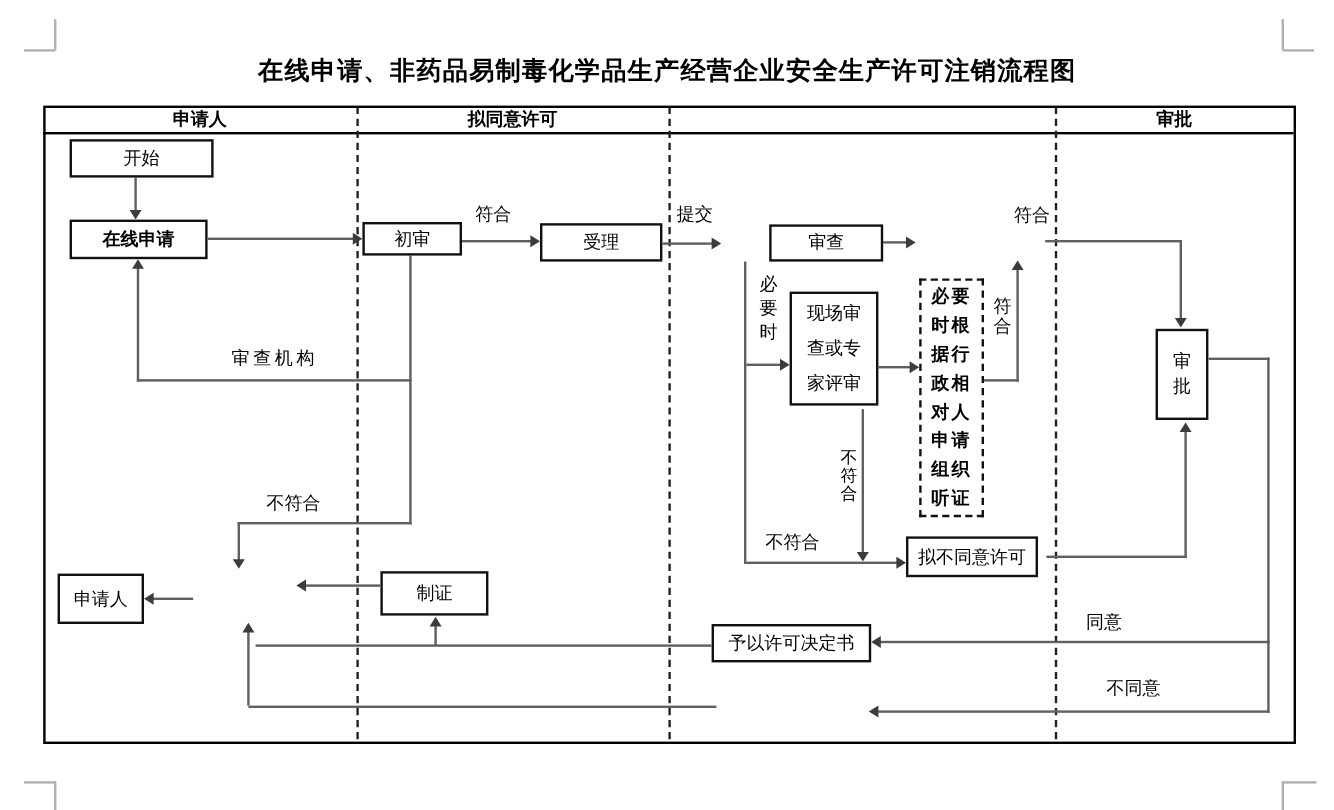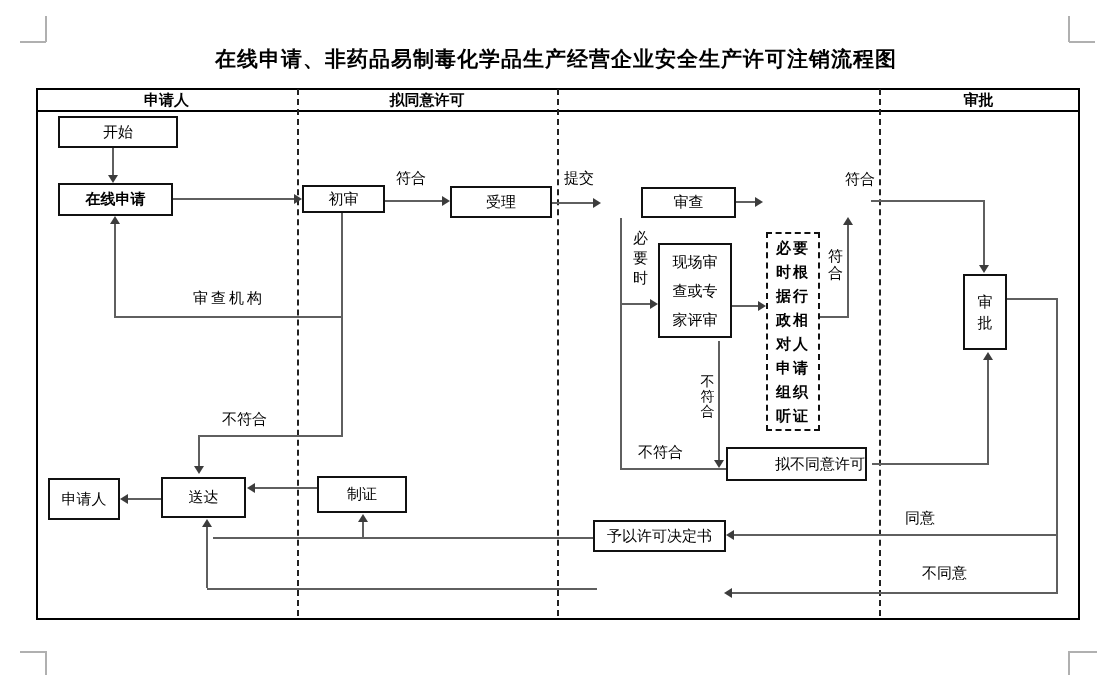--- a/index.html
+++ b/index.html
@@ -146,31 +146,28 @@
     </div>
   <div class="node" style="left:601px;top:187px;width:95px;height:31px;margin-left:40px;">
     <span>审查</span>
     </div>
   <div class="node" style="left:658px;top:243px;width:74px;height:95px;padding:0 11px;line-height:29px;">
     <span style="word-break:break-all;">现场审查或专家评审</span>
     </div>
   <div class="node dashed" style="left:766px;top:232px;width:54px;height:199px;padding:2px 6px;line-height:24px;letter-spacing:2px;">
     <span style="word-break:break-all;">必要时根据行政相对人申请组织听证</span>
     </div>
-  <div class="node" style="left:726px;top:447px;width:141px;height:34px;justify-content:flex-end;">
+  <div class="node" style="left:755px;top:447px;width:110px;height:34px;">
     <span>拟不同意许可</span>
     </div>
   <div class="node" style="left:963px;top:274px;width:44px;height:76px;line-height:21px;">
     <span style="width:16px;word-break:break-all;">审批</span>
     </div>
   <div class="node" style="left:48px;top:478px;width:72px;height:42px;">
     <span>申请人</span>
-    </div>
-  <div class="node" style="left:161px;top:477px;width:85px;height:41px;">
-    <span>送达</span>
     </div>
   <div class="node" style="left:593px;top:520px;width:133px;height:32px;">
     <span>予以许可决定书</span>
     </div>
   <div class="node" style="left:317px;top:476px;width:90px;height:37px;">
     <span>制证</span>
     </div>
 
   <div class="lbl" style="left:396px;top:169px;">符合</div>
   <div class="lbl" style="left:564px;top:169px;">提交</div>

